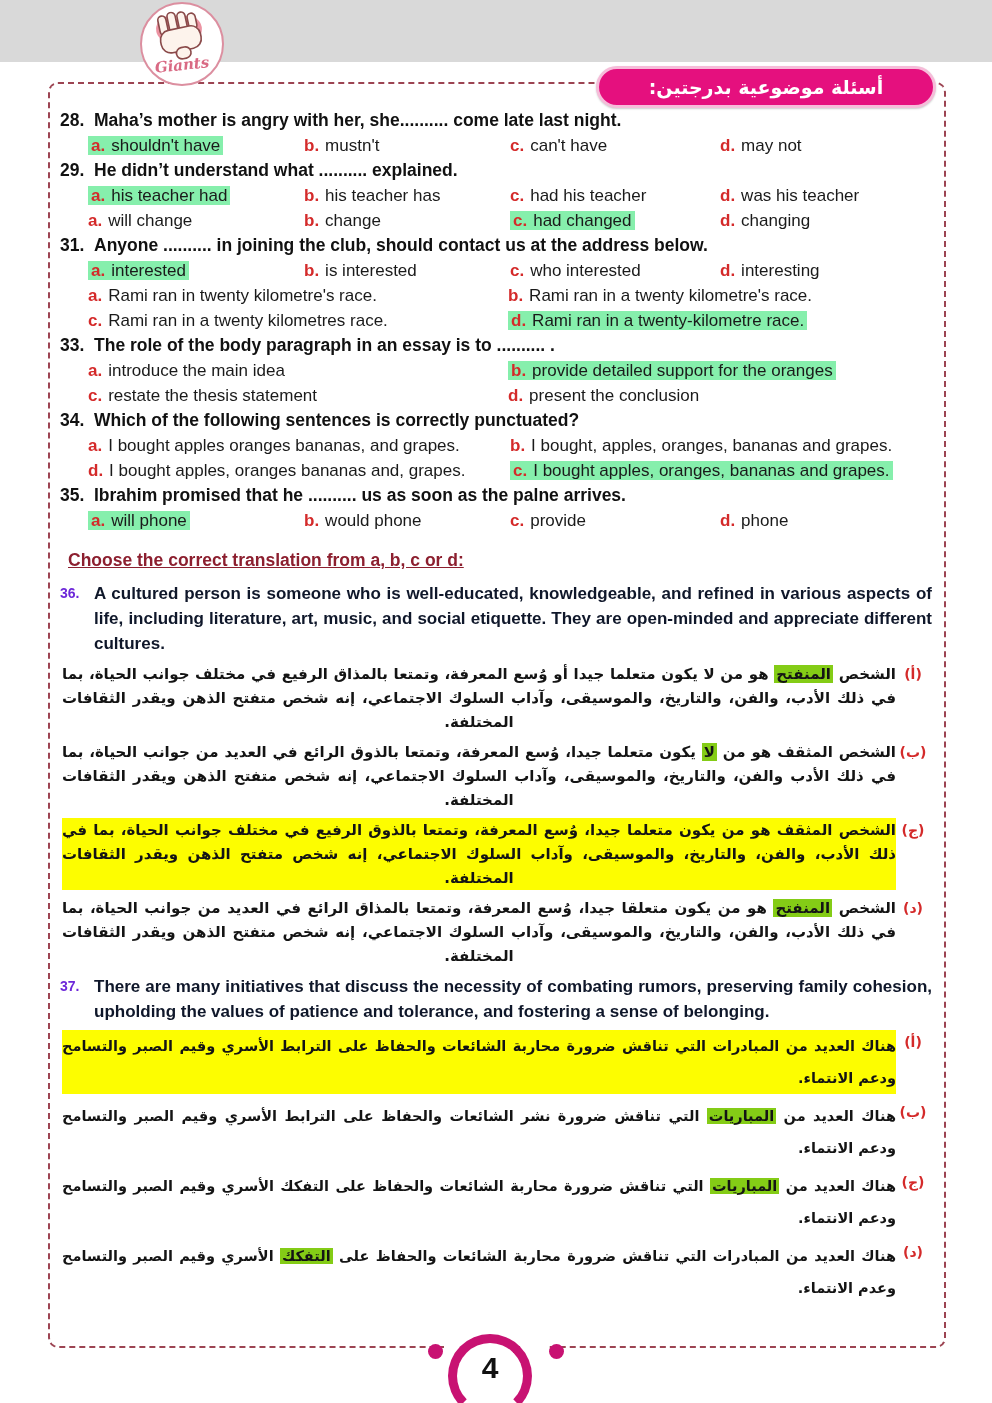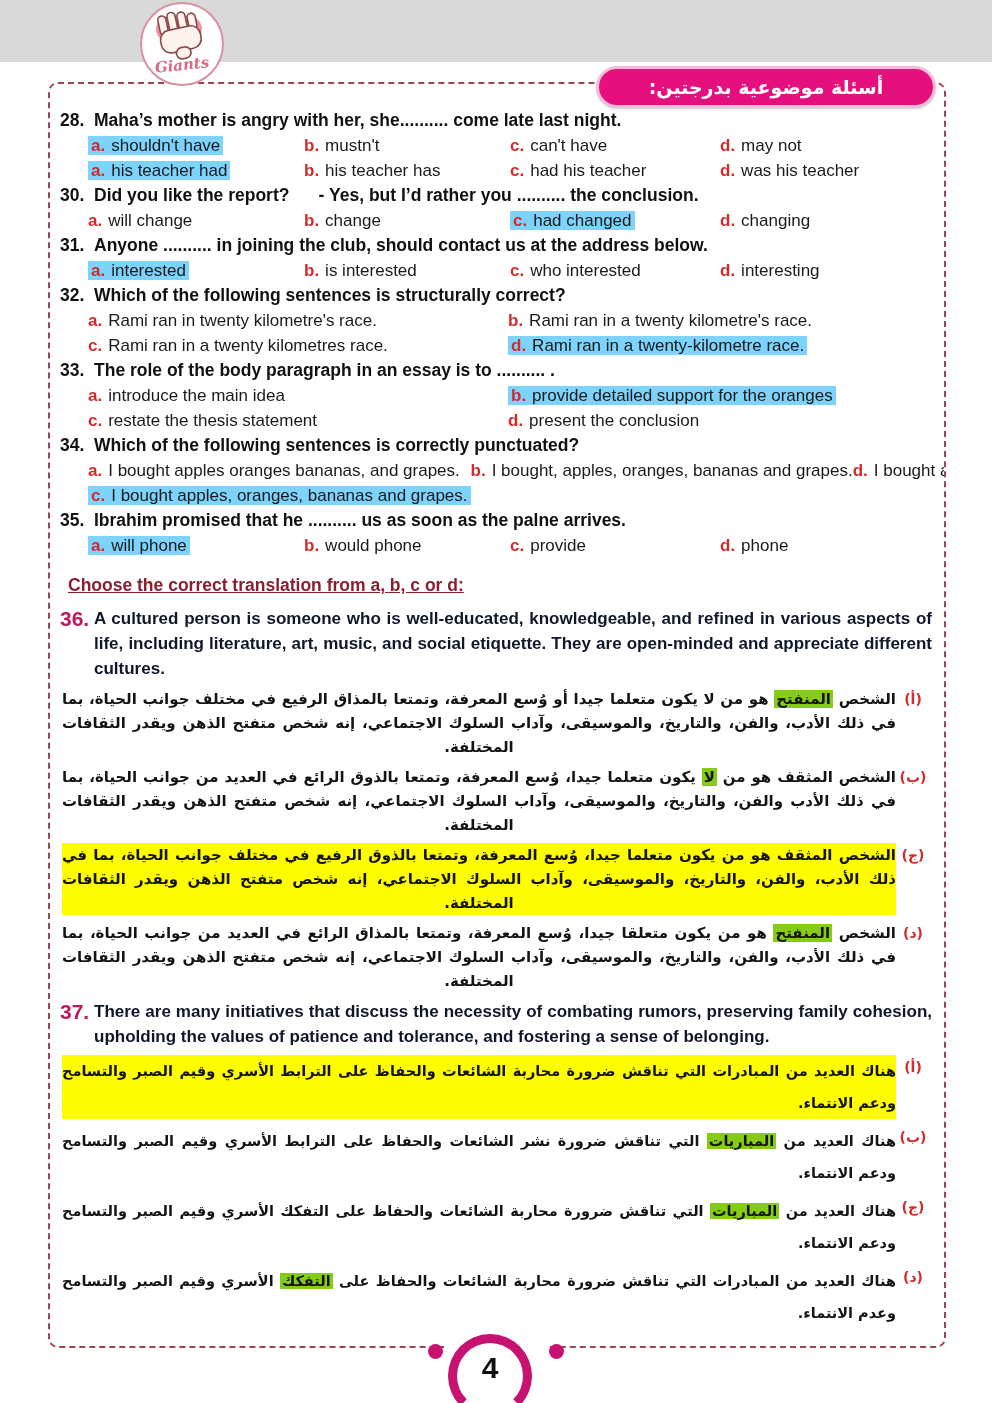--- a/index.html
+++ b/index.html
@@ -29,31 +29,31 @@
   .sheet{position:absolute;left:48px;top:82px;width:898px;height:1266px;border:2px dashed #9c4452;
          border-radius:10px;box-sizing:border-box;padding:24px 12px 0 10px;overflow:hidden;}
 
   
   .q-line{display:flex;font-weight:bold;font-size:17.5px;line-height:25px;color:#111;}
   .q-num{width:34px;flex:0 0 34px;}
   .q-text{flex:1;}
   .opts{display:grid;grid-template-columns:216px 206px 210px 1fr;margin-left:28px;
         font-size:17px;line-height:25px;color:#1a1a1a;}
   .opts.cols2{grid-template-columns:420px 1fr;}
-  .opts.stack{grid-template-columns:1fr 1fr 1fr;}
+  .opts.stack{grid-template-columns:1fr 1fr;}
   .opt{white-space:nowrap;}
   .letter{font-weight:bold;color:#d42a2a;margin-right:6px;}
-  .hl-y{background:#7dd3fc;padding:0 3px;}
+  .hl-y{background:#86efac;padding:0 3px;}
   .hl-g{background:#84cc16;padding:0 2px;}
 
   
   .tr-heading{margin:14px 0 8px 8px;font-weight:bold;font-size:17.5px;line-height:26px;color:#8c1f2f;
               text-decoration:underline;}
   .para{display:flex;margin-top:6px;}
-  .para .q-num{color:#be185d;font-weight:bold;font-size:21px;line-height:25px;}
+  .para .q-num{color:#6d28d9;font-weight:bold;font-size:14px;line-height:25px;}
   .para .p-text{flex:1;font-weight:bold;font-size:17px;line-height:25px;color:#0f172a;text-align:justify;}
 
   .ar-opt{direction:rtl;display:flex;margin:6px 2px 6px 2px;font-family:"DejaVu Sans",sans-serif;}
   .ar-marker{flex:0 0 34px;color:#d42a2a;font-size:14px;font-weight:bold;line-height:24px;text-align:center;}
   .ar-text{flex:1;font-weight:bold;font-size:15px;line-height:24px;color:#141414;
            text-align:justify;text-align-last:center;}
   .ar-text.small{font-size:14.5px;line-height:32px;text-align-last:right;}
   .yellow-block{background:#fdfd00;}
 
   
@@ -100,33 +100,33 @@
         </div>
       <div class="opts">
         <div class="opt"><span class="hl-y"><span class="letter">a.</span><span>shouldn't have</span></span></div>
         <div class="opt"><span class="letter">b.</span><span>mustn't</span></div>
         <div class="opt"><span class="letter">c.</span><span>can't have</span></div>
         <div class="opt"><span class="letter">d.</span><span>may not</span></div>
       </div>
     </div>
 
     <div>
+      <div class="q-line">
+          <span class="q-num">29.</span>
+          <span class="q-text">He didn’t understand what .......... explained.</span>
+        </div>
       <div class="opts">
         <div class="opt"><span class="hl-y"><span class="letter">a.</span><span>his teacher had</span></span></div>
         <div class="opt"><span class="letter">b.</span><span>his teacher has</span></div>
         <div class="opt"><span class="letter">c.</span><span>had his teacher</span></div>
         <div class="opt"><span class="letter">d.</span><span>was his teacher</span></div>
       </div>
     </div>
 
     <div>
-      <div class="q-line">
-          <span class="q-num">30.</span>
-          <span class="q-text">Did you like the report?&nbsp;&nbsp;&nbsp;&nbsp;&nbsp;&nbsp;- Yes, but I’d rather you .......... the conclusion.</span>
-        </div>
       <div class="opts">
         <div class="opt"><span class="letter">a.</span><span>will change</span></div>
         <div class="opt"><span class="letter">b.</span><span>change</span></div>
         <div class="opt"><span class="hl-y"><span class="letter">c.</span><span>had changed</span></span></div>
         <div class="opt"><span class="letter">d.</span><span>changing</span></div>
       </div>
     </div>
 
     <div>
       <div class="q-line">
@@ -135,24 +135,20 @@
         </div>
       <div class="opts">
         <div class="opt"><span class="hl-y"><span class="letter">a.</span><span>interested</span></span></div>
         <div class="opt"><span class="letter">b.</span><span>is interested</span></div>
         <div class="opt"><span class="letter">c.</span><span>who interested</span></div>
         <div class="opt"><span class="letter">d.</span><span>interesting</span></div>
       </div>
     </div>
 
     <div>
-      <div class="q-line">
-          <span class="q-num">32.</span>
-          <span class="q-text">Which of the following sentences is structurally correct?</span>
-        </div>
       <div class="opts cols2">
         <div class="opt"><span class="letter">a.</span><span>Rami ran in twenty kilometre's race.</span></div>
         <div class="opt"><span class="letter">b.</span><span>Rami ran in a twenty kilometre's race.</span></div>
         <div class="opt"><span class="letter">c.</span><span>Rami ran in a twenty kilometres race.</span></div>
         <div class="opt"><span class="hl-y"><span class="letter">d.</span><span>Rami ran in a twenty-kilometre race.</span></span></div>
       </div>
     </div>
 
     <div>
       <div class="q-line">

